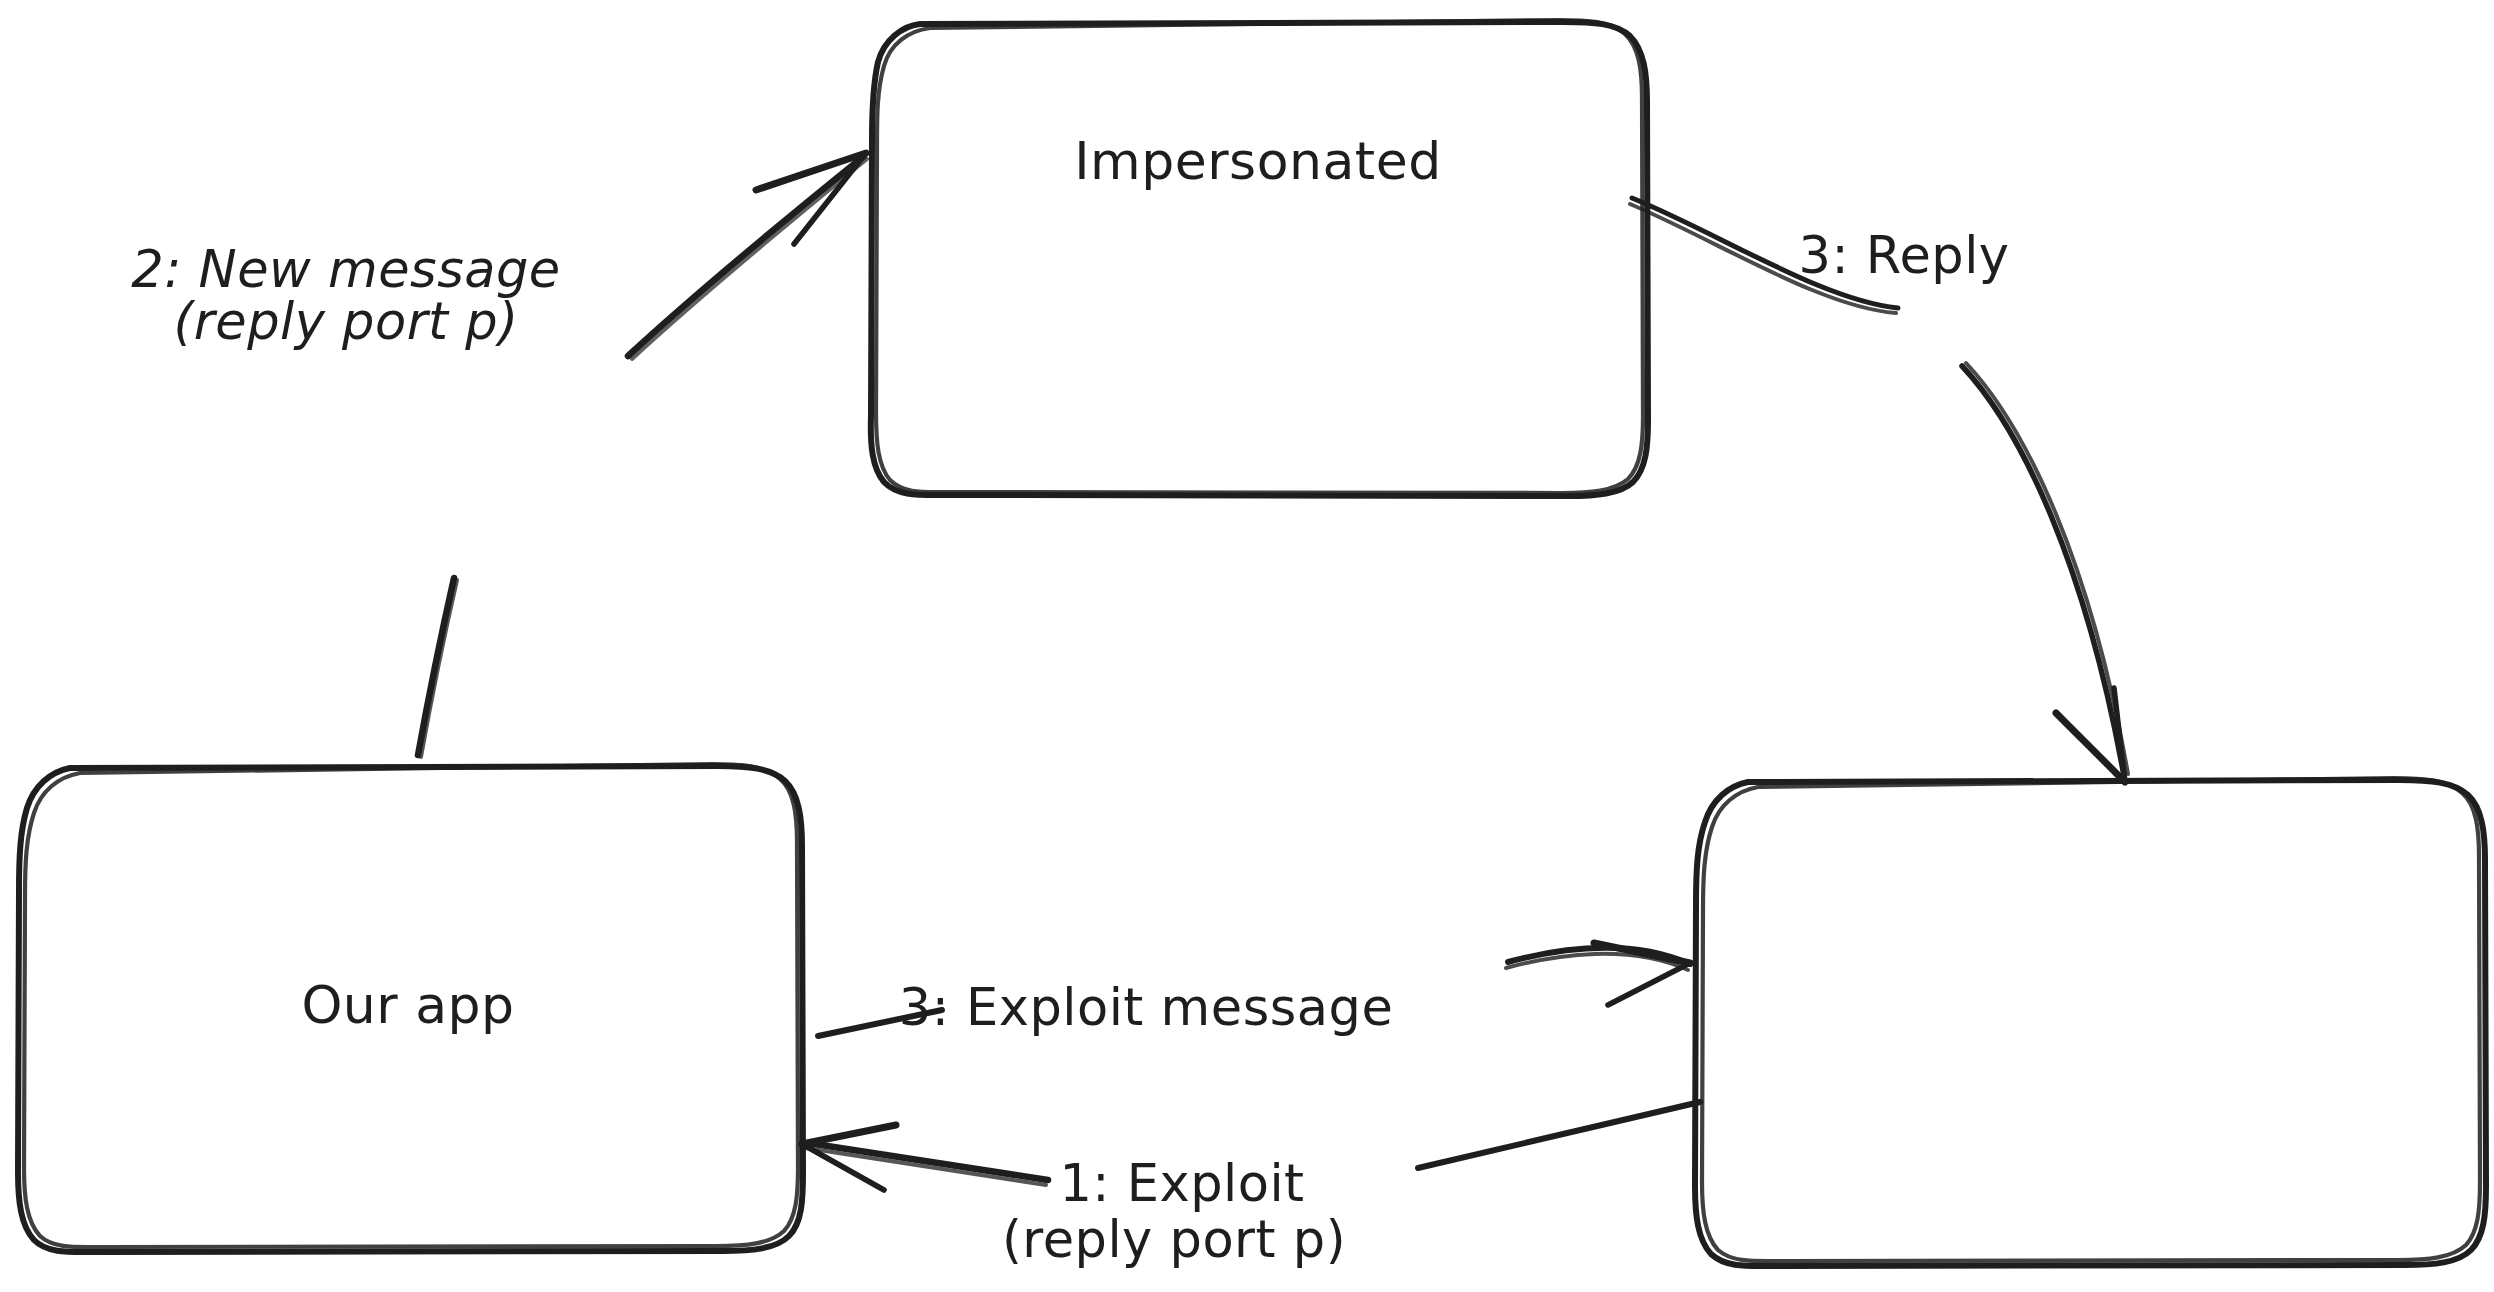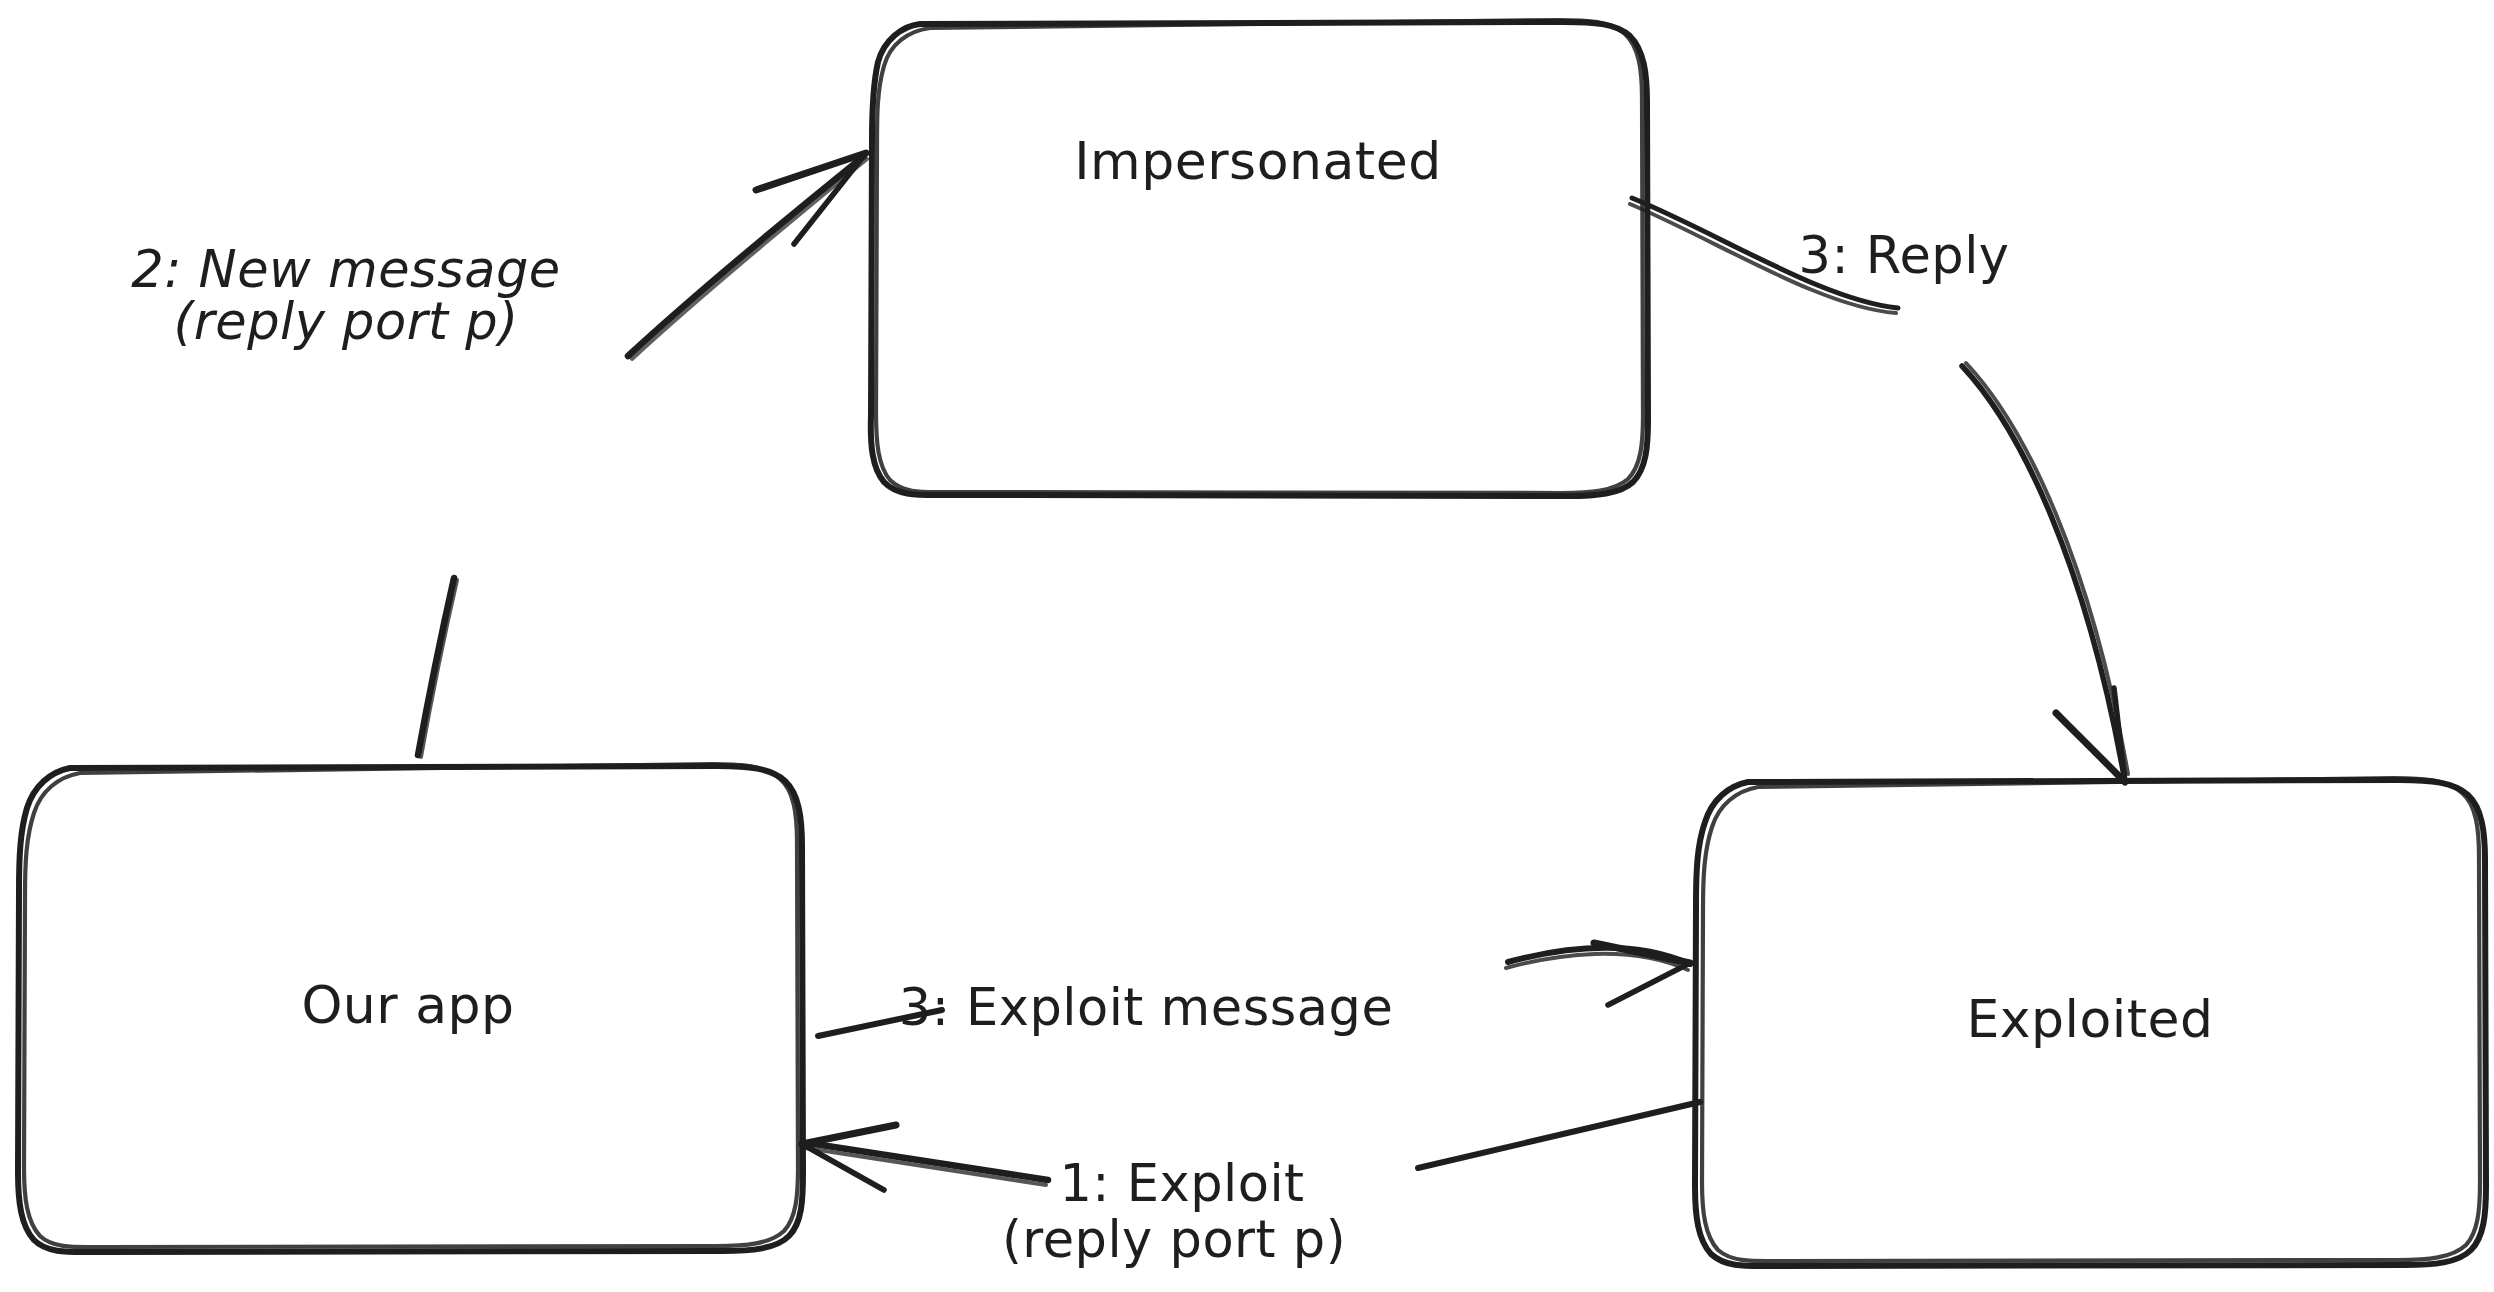--- a/index.html
+++ b/index.html
@@ -193,21 +193,20 @@
         <path stroke-width="5.5" d="M 802 1144 L 884 1190"></path>
       </g>
 
     </g>
   </svg>
 
   <div class="node-label" style="left:408px; top:1006px;">Our app</div>
 
   <div class="node-label" style="left:1258px; top:162px;">Impersonated</div>
 
-  <div class="node-label" style="left:2090px; top:1020px;">Exploited</div>
 
   <div class="edge-label skew" style="left:346px; top:270px;">2: New message</div>
   <div class="edge-label skew" style="left:346px; top:322px;">(reply port p)</div>
 
   <div class="edge-label" style="left:1218px; top:646px; opacity:0;"></div>
 
   <div class="edge-label" style="left:1904px; top:256px;">3: Reply</div>
 
   <div class="edge-label" style="left:1114px; top:1008px;margin-left:32px;">3: Exploit message</div>
 

